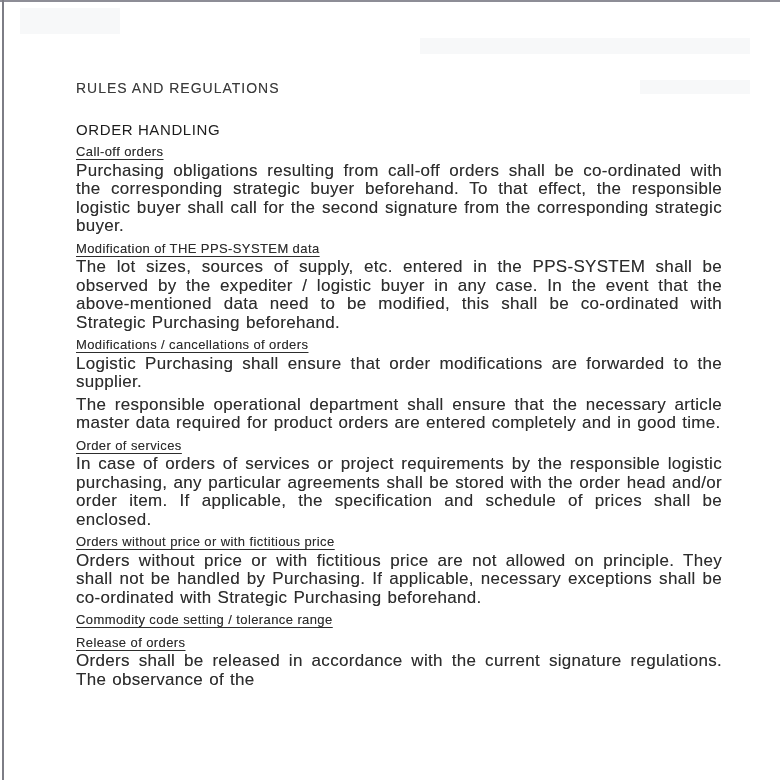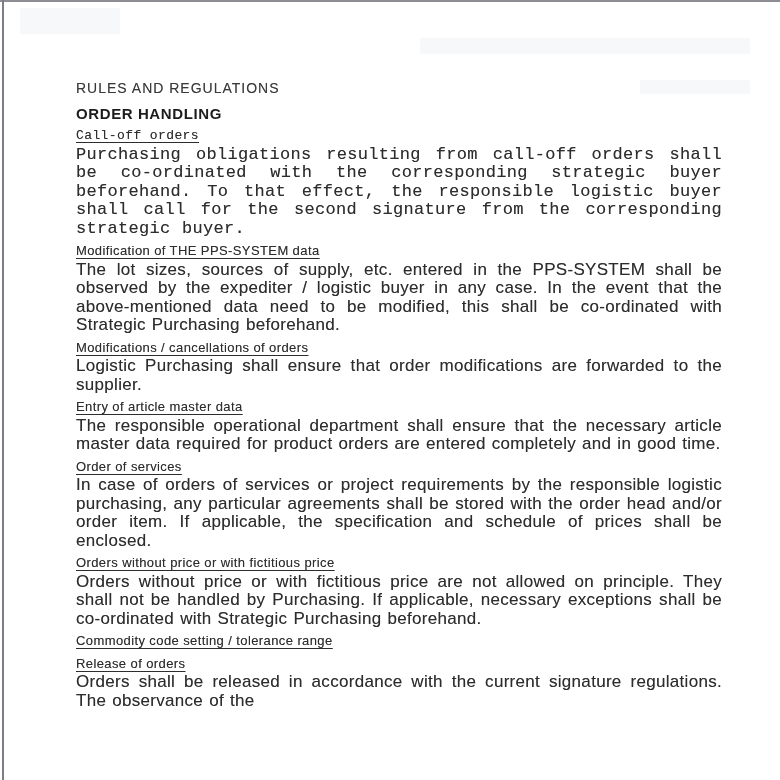--- a/index.html
+++ b/index.html
@@ -56,32 +56,31 @@
   .doc-title {
     margin: 0;
     font-size: 14px;
     font-weight: 400;
     letter-spacing: 1px;
     color: #3a3a3a;
     line-height: 18px;
     text-shadow: 0 0 0.5px rgba(40,40,40,0.4);
   }
   .doc-subtitle {
-    margin: 8px 0 0 0;
+    margin: 24px 0 0 0;
     font-size: 15px;
-    font-weight: 700;
+    font-weight: 400;
     letter-spacing: 0.6px;
     color: #1c1c1c;
     line-height: 18px;
   }
   .section {
     margin-top: 4px;
   }
   .section.first {
-    font-family: Liberation Mono, monospace;
   }
   .section-heading {
     margin: 0;
     font-size: 13px;
     font-weight: 400;
     color: #2d2d2d;
     line-height: 18.5px;
     letter-spacing: 0.4px;
     text-decoration: underline;
     text-underline-offset: 2.5px;
@@ -123,21 +122,20 @@
       <h3 class="section-heading">Modification of THE PPS-SYSTEM data</h3>
       <p class="section-body">The lot sizes, sources of supply, etc. entered in the PPS-SYSTEM shall be observed by the expediter / logistic buyer in any case. In the event that the above-mentioned data need to be modified, this shall be co-ordinated with Strategic Purchasing beforehand.</p>
     </div>
 
     <div class="section">
       <h3 class="section-heading">Modifications / cancellations of orders</h3>
       <p class="section-body">Logistic Purchasing shall ensure that order modifications are forwarded to the supplier.</p>
     </div>
 
     <div class="section">
-      <h3 class="section-heading">Entry of article master data</h3>
       <p class="section-body">The responsible operational department shall ensure that the necessary article master data required for product orders are entered completely and in good time.</p>
     </div>
 
     <div class="section">
       <h3 class="section-heading">Order of services</h3>
       <p class="section-body">In case of orders of services or project requirements by the responsible logistic purchasing, any particular agreements shall be stored with the order head and/or order item. If applicable, the specification and schedule of prices shall be enclosed.</p>
     </div>
 
     <div class="section">
       <h3 class="section-heading">Orders without price or with fictitious price</h3>

